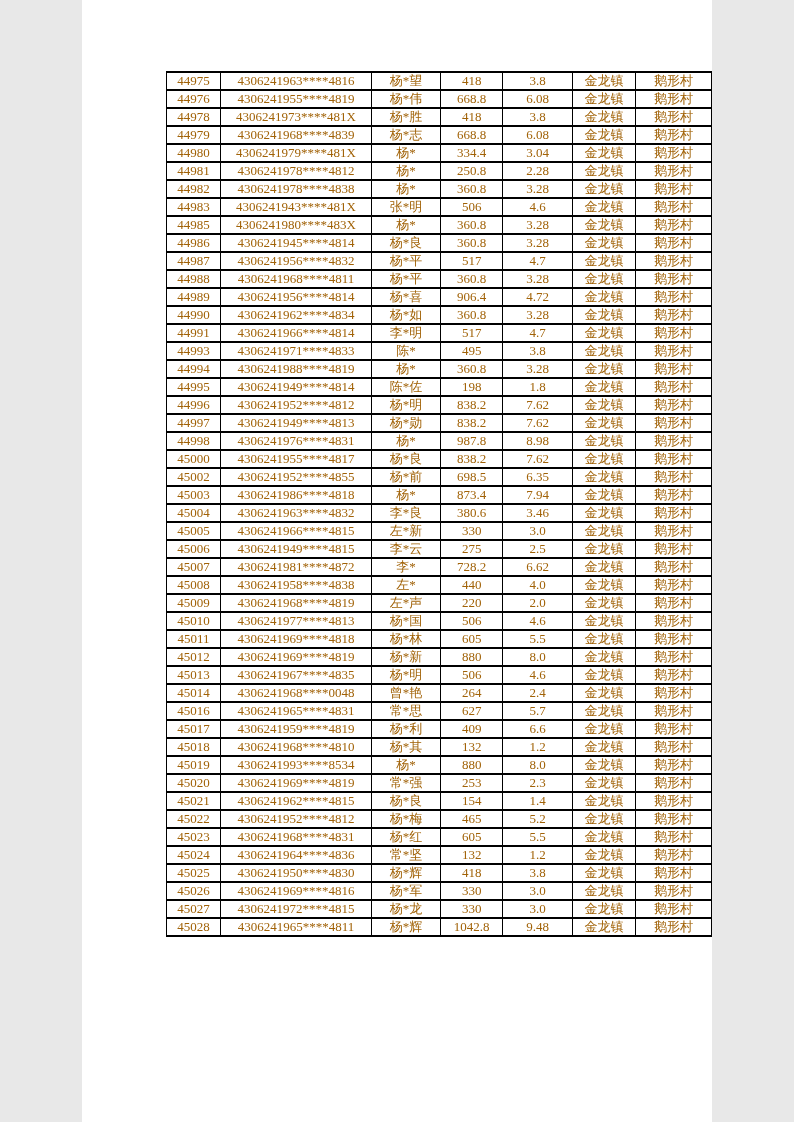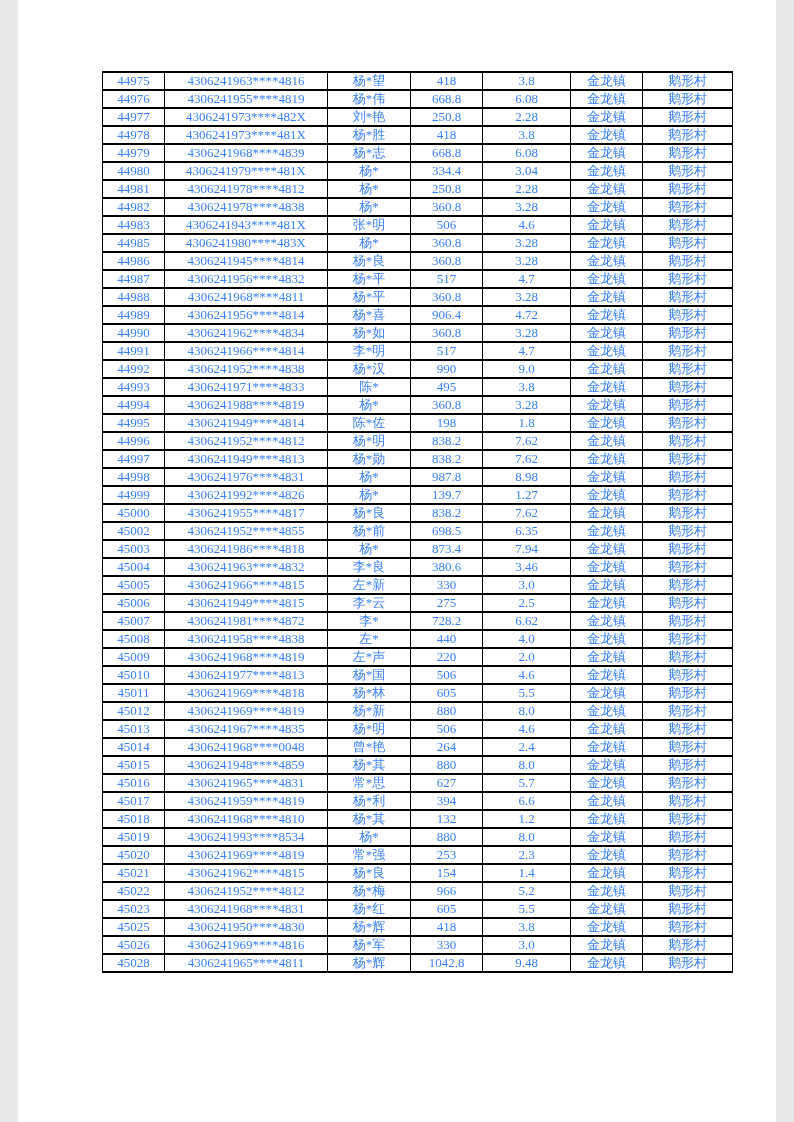--- a/index.html
+++ b/index.html
@@ -2,27 +2,27 @@
 <html><head>
 <meta charset="utf-8">
 <style>
   html, body {
     margin: 0;
     padding: 0;
     background: #e8e8e8;
   }
   .page {
     position: relative;
-    width: 758px;
+    width: 630px;
     height: 1122px;
     margin: 0 auto;
     background: #ffffff;
     overflow: hidden;
     font-family: "Liberation Serif", "DejaVu Serif", serif;
-    color: #3b82f6;
+    color: #a16207;
   }
   table.roster {
     position: absolute;
     left: 84px;
     top: 71px;
     border-collapse: collapse;
     table-layout: fixed;
   }
   table.roster td {
     border-left: 1px solid #000;
@@ -74,29 +74,20 @@
         <tr>
           <td>44976</td>
           <td>4306241955****4819</td>
           <td>杨*伟</td>
           <td>668.8</td>
           <td>6.08</td>
           <td>金龙镇</td>
           <td>鹅形村</td>
         </tr>
         <tr>
-          <td>44977</td>
-          <td>4306241973****482X</td>
-          <td>刘*艳</td>
-          <td>250.8</td>
-          <td>2.28</td>
-          <td>金龙镇</td>
-          <td>鹅形村</td>
-        </tr>
-        <tr>
           <td>44978</td>
           <td>4306241973****481X</td>
           <td>杨*胜</td>
           <td>418</td>
           <td>3.8</td>
           <td>金龙镇</td>
           <td>鹅形村</td>
         </tr>
         <tr>
           <td>44979</td>
@@ -200,29 +191,20 @@
         <tr>
           <td>44991</td>
           <td>4306241966****4814</td>
           <td>李*明</td>
           <td>517</td>
           <td>4.7</td>
           <td>金龙镇</td>
           <td>鹅形村</td>
         </tr>
         <tr>
-          <td>44992</td>
-          <td>4306241952****4838</td>
-          <td>杨*汉</td>
-          <td>990</td>
-          <td>9.0</td>
-          <td>金龙镇</td>
-          <td>鹅形村</td>
-        </tr>
-        <tr>
           <td>44993</td>
           <td>4306241971****4833</td>
           <td>陈*</td>
           <td>495</td>
           <td>3.8</td>
           <td>金龙镇</td>
           <td>鹅形村</td>
         </tr>
         <tr>
           <td>44994</td>
@@ -263,29 +245,20 @@
         <tr>
           <td>44998</td>
           <td>4306241976****4831</td>
           <td>杨*</td>
           <td>987.8</td>
           <td>8.98</td>
           <td>金龙镇</td>
           <td>鹅形村</td>
         </tr>
         <tr>
-          <td>44999</td>
-          <td>4306241992****4826</td>
-          <td>杨*</td>
-          <td>139.7</td>
-          <td>1.27</td>
-          <td>金龙镇</td>
-          <td>鹅形村</td>
-        </tr>
-        <tr>
           <td>45000</td>
           <td>4306241955****4817</td>
           <td>杨*良</td>
           <td>838.2</td>
           <td>7.62</td>
           <td>金龙镇</td>
           <td>鹅形村</td>
         </tr>
         <tr>
           <td>45002</td>
@@ -398,42 +371,33 @@
         <tr>
           <td>45014</td>
           <td>4306241968****0048</td>
           <td>曾*艳</td>
           <td>264</td>
           <td>2.4</td>
           <td>金龙镇</td>
           <td>鹅形村</td>
         </tr>
         <tr>
-          <td>45015</td>
-          <td>4306241948****4859</td>
-          <td>杨*其</td>
-          <td>880</td>
-          <td>8.0</td>
-          <td>金龙镇</td>
-          <td>鹅形村</td>
-        </tr>
-        <tr>
           <td>45016</td>
           <td>4306241965****4831</td>
           <td>常*思</td>
           <td>627</td>
           <td>5.7</td>
           <td>金龙镇</td>
           <td>鹅形村</td>
         </tr>
         <tr>
           <td>45017</td>
           <td>4306241959****4819</td>
           <td>杨*利</td>
-          <td>394</td>
+          <td>409</td>
           <td>6.6</td>
           <td>金龙镇</td>
           <td>鹅形村</td>
         </tr>
         <tr>
           <td>45018</td>
           <td>4306241968****4810</td>
           <td>杨*其</td>
           <td>132</td>
           <td>1.2</td>
@@ -464,53 +428,71 @@
           <td>杨*良</td>
           <td>154</td>
           <td>1.4</td>
           <td>金龙镇</td>
           <td>鹅形村</td>
         </tr>
         <tr>
           <td>45022</td>
           <td>4306241952****4812</td>
           <td>杨*梅</td>
-          <td>966</td>
+          <td>465</td>
           <td>5.2</td>
           <td>金龙镇</td>
           <td>鹅形村</td>
         </tr>
         <tr>
           <td>45023</td>
           <td>4306241968****4831</td>
           <td>杨*红</td>
           <td>605</td>
           <td>5.5</td>
           <td>金龙镇</td>
           <td>鹅形村</td>
         </tr>
         <tr>
+          <td>45024</td>
+          <td>4306241964****4836</td>
+          <td>常*坚</td>
+          <td>132</td>
+          <td>1.2</td>
+          <td>金龙镇</td>
+          <td>鹅形村</td>
+        </tr>
+        <tr>
           <td>45025</td>
           <td>4306241950****4830</td>
           <td>杨*辉</td>
           <td>418</td>
           <td>3.8</td>
           <td>金龙镇</td>
           <td>鹅形村</td>
         </tr>
         <tr>
           <td>45026</td>
           <td>4306241969****4816</td>
           <td>杨*军</td>
           <td>330</td>
           <td>3.0</td>
           <td>金龙镇</td>
           <td>鹅形村</td>
         </tr>
         <tr>
+          <td>45027</td>
+          <td>4306241972****4815</td>
+          <td>杨*龙</td>
+          <td>330</td>
+          <td>3.0</td>
+          <td>金龙镇</td>
+          <td>鹅形村</td>
+        </tr>
+        <tr>
           <td>45028</td>
           <td>4306241965****4811</td>
           <td>杨*辉</td>
           <td>1042.8</td>
           <td>9.48</td>
           <td>金龙镇</td>
           <td>鹅形村</td>
         </tr>
       </tbody>
   </table>

